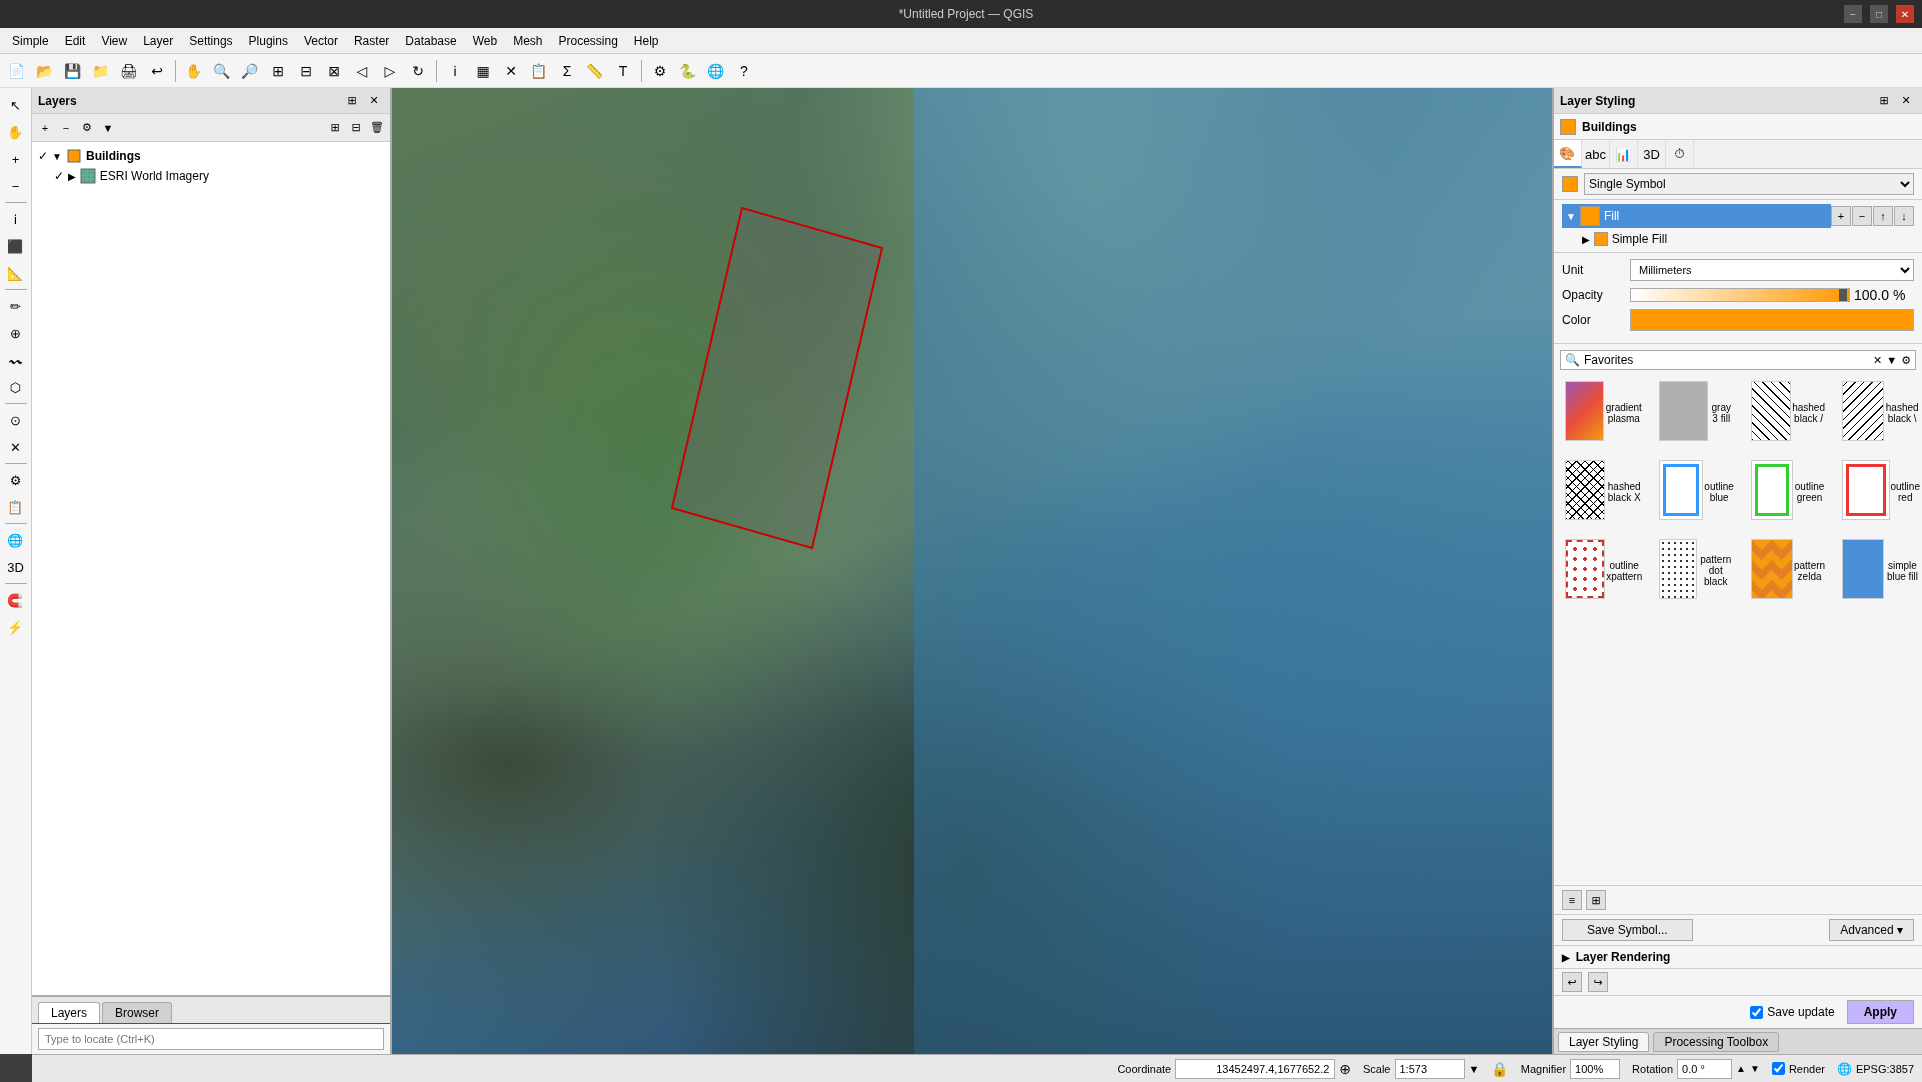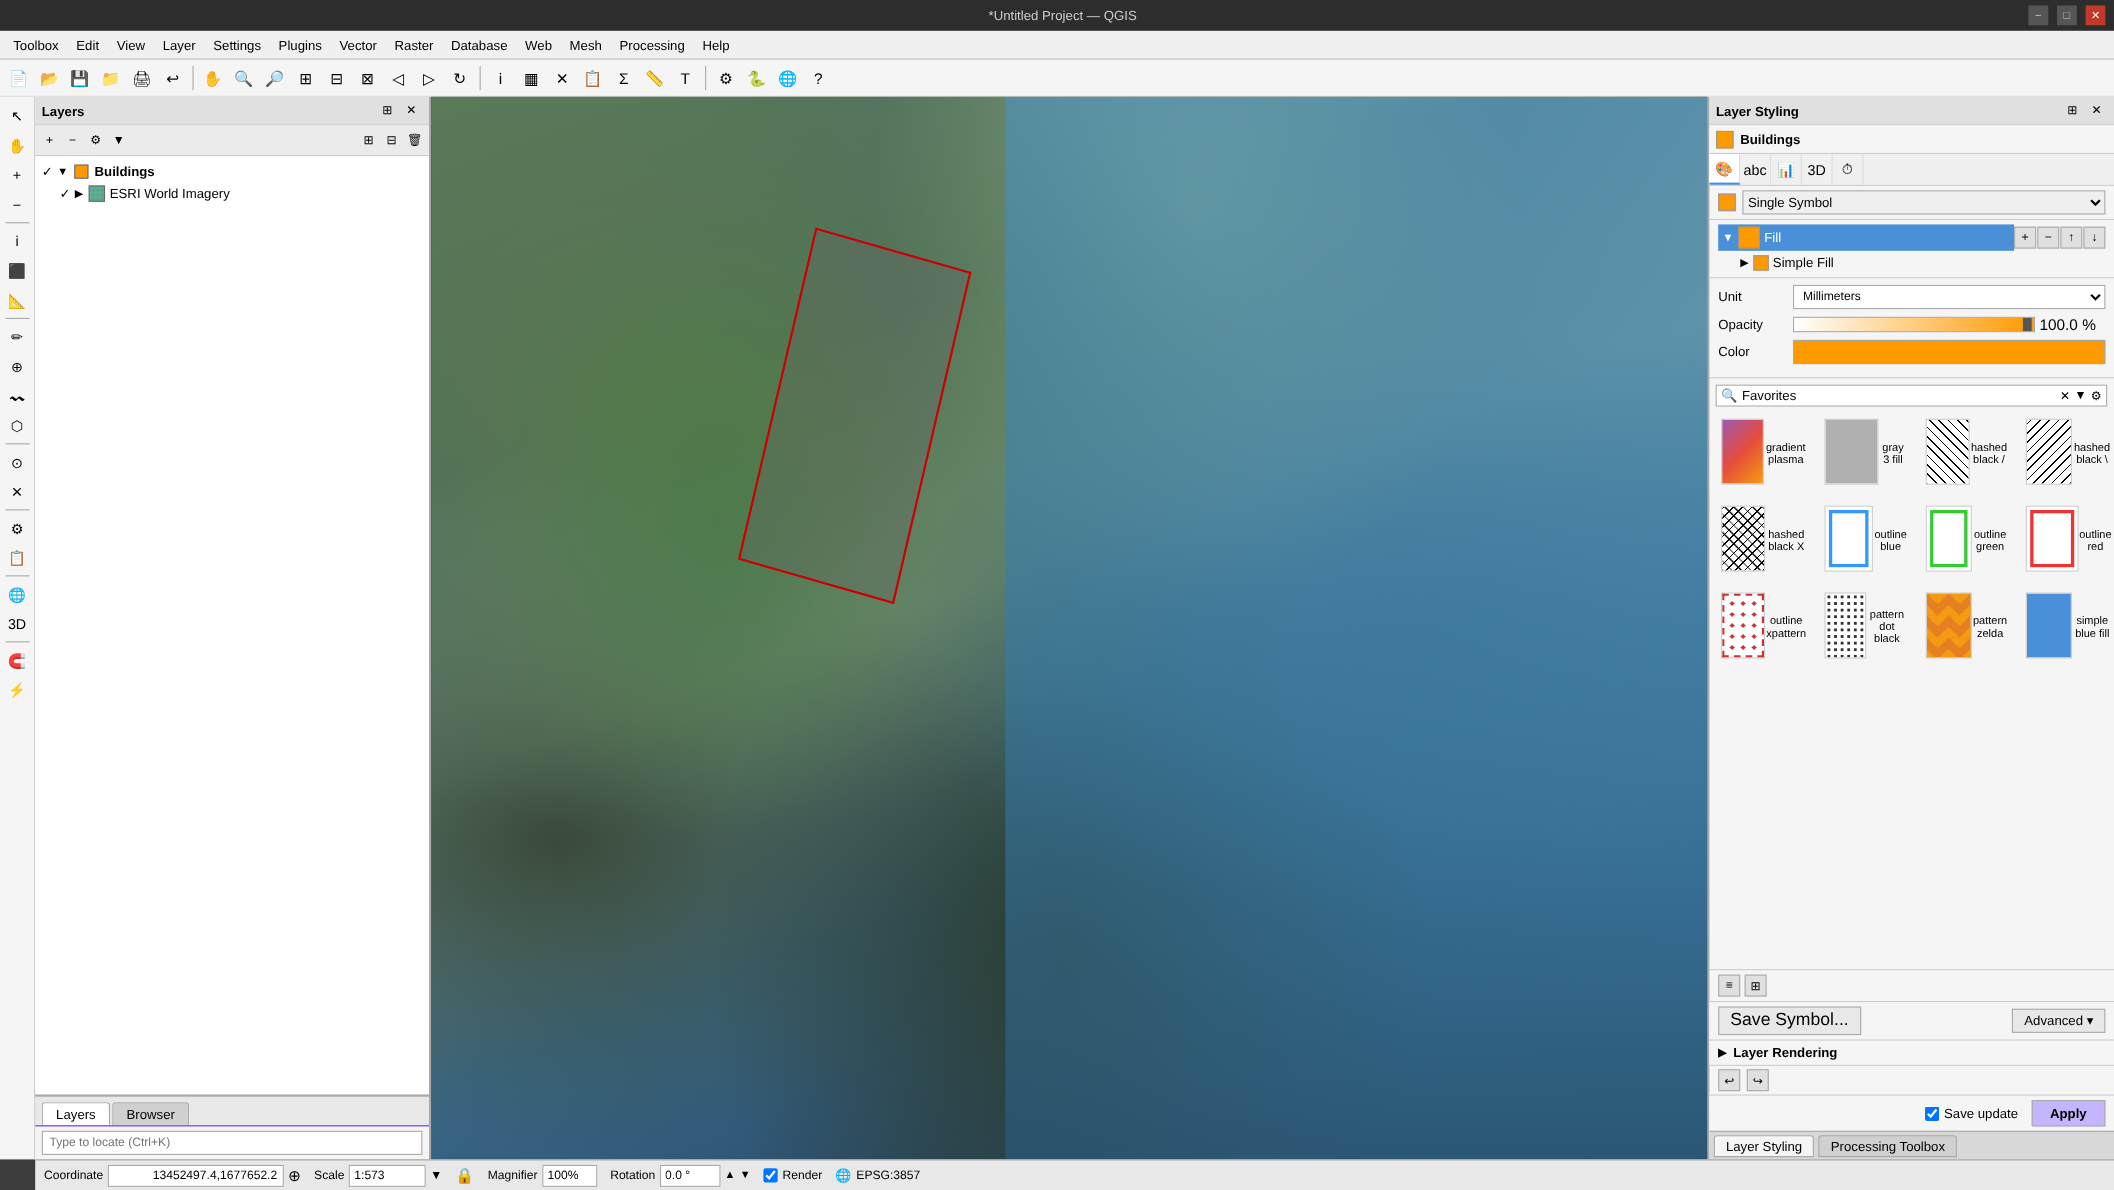--- a/index.html
+++ b/index.html
@@ -162,21 +162,21 @@
       border-bottom: none; cursor: pointer; font-size: 12px;
       border-radius: 3px 3px 0 0;
     }
     .bottom-tab.active { background: #fff; }
 
     
     #statusbar {
       position: absolute; bottom: 0; left: 32px;
       width: calc(1922px - 32px); height: 28px; background: #e8e8e8;
       border-top: 1px solid #aaa; display: flex; align-items: center;
-      padding: 0 8px; gap: 12px; font-size: 11px;
+      padding: 0 8px; gap: 12px; font-size: 11px; justify-content: flex-end;
     }
     .status-field { display: flex; align-items: center; gap: 4px; }
     .status-input { height: 20px; border: 1px solid #aaa; background: #fff; padding: 0 4px; font-size: 11px; }
 
     
     #action-buttons {
       display: flex; align-items: center; justify-content: space-between;
       padding: 4px 8px; border-top: 1px solid #ccc; background: #f5f5f5;
     }
 
@@ -266,21 +266,21 @@
   <div style="width:80px"></div>
   <div class="title">*Untitled Project — QGIS</div>
   <div class="controls">
     <button class="win-btn">−</button>
     <button class="win-btn">□</button>
     <button class="win-btn" style="background:#c0392b;color:#fff;">✕</button>
   </div>
 </div>
 
 <div id="menubar">
-  <div class="menu-item">Toolbox</div>
+  <div class="menu-item">Simple</div>
   <div class="menu-item">Edit</div>
   <div class="menu-item">View</div>
   <div class="menu-item">Layer</div>
   <div class="menu-item">Settings</div>
   <div class="menu-item">Plugins</div>
   <div class="menu-item">Vector</div>
   <div class="menu-item">Raster</div>
   <div class="menu-item">Database</div>
   <div class="menu-item">Web</div>
   <div class="menu-item">Mesh</div>
@@ -644,21 +644,21 @@
 
       </div>
     </div>
 
     <div style="display:flex;align-items:center;padding:4px 8px;border-top:1px solid #ccc;gap:4px;">
       <button class="small-icon" title="List View">≡</button>
       <button class="small-icon" title="Icon View">⊞</button>
     </div>
 
     <div id="action-buttons">
-      <button style="padding:3px 10px;font-size:16px;border:1px solid #aaa;background:#e8e8e8;cursor:pointer;">
+      <button style="padding:3px 24px;font-size:12px;border:1px solid #aaa;background:#e8e8e8;cursor:pointer;">
         <span>Save Symbol...</span>
       </button>
       <button style="padding:3px 10px;font-size:12px;border:1px solid #aaa;background:#e8e8e8;cursor:pointer;">
         <span>Advanced ▾</span>
       </button>
     </div>
 
     <div style="padding:4px 8px;border-top:1px solid #ccc;background:#f5f5f5;">
       <div class="layer-rendering-header">
         <span style="font-size:10px;cursor:pointer;">▶</span>

